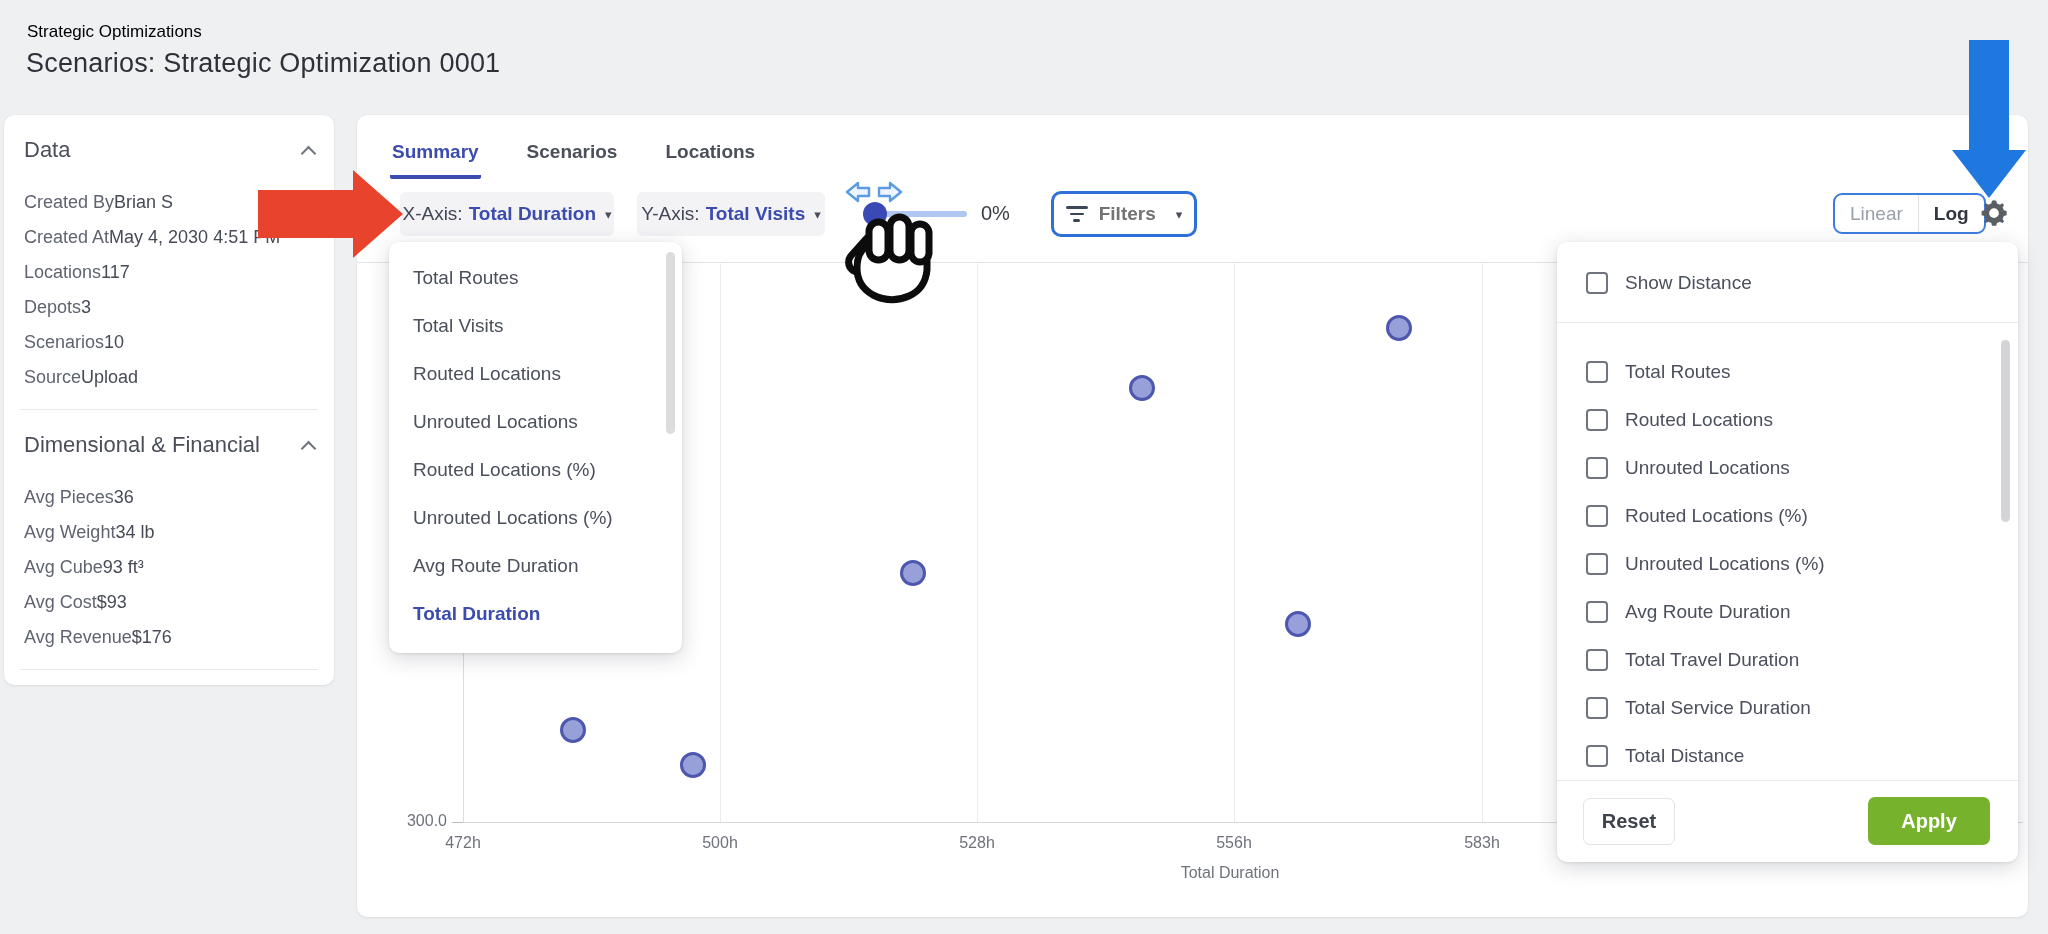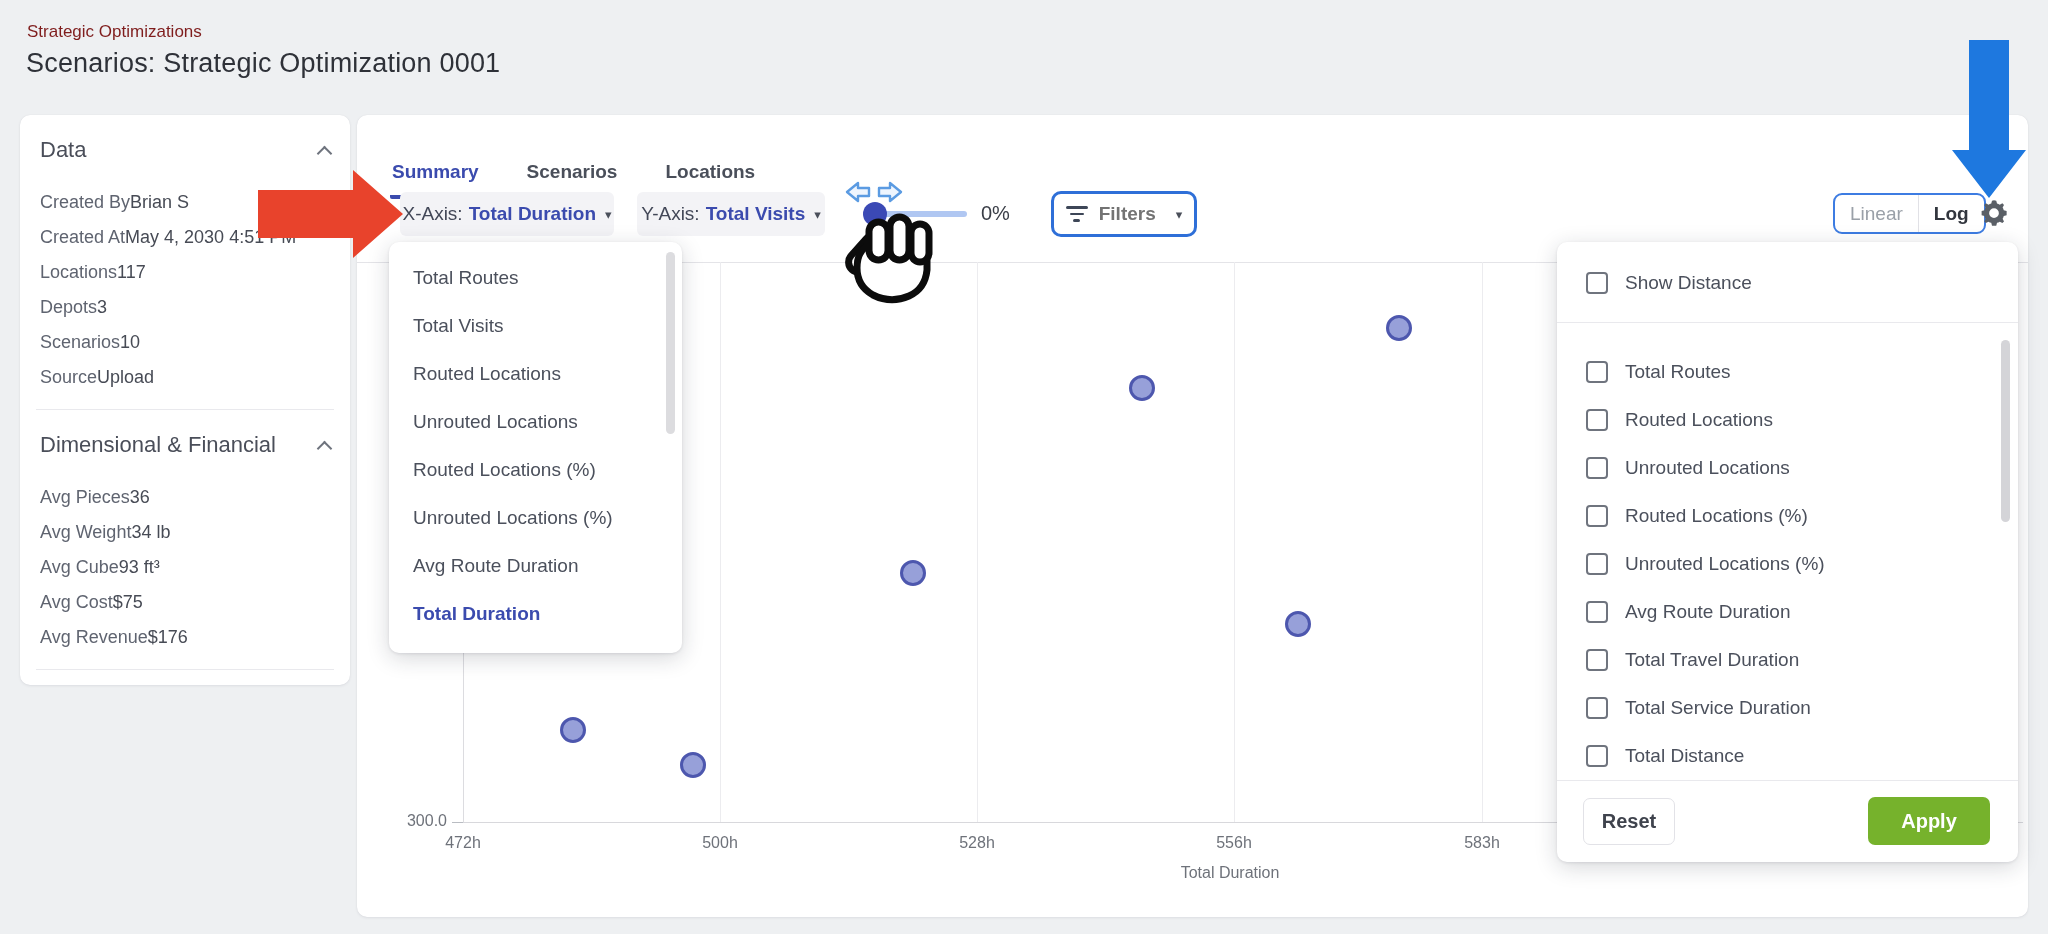--- a/index.html
+++ b/index.html
@@ -7,29 +7,29 @@
   body {
     font-family: "Liberation Sans", sans-serif;
     background: #eef0f2;
     position: relative;
     overflow: hidden;
     color: #3c4049;
   }
   .abs { position: absolute; }
 
   
-  .breadcrumb { left: 27px; top: 22px; font-size: 17px; color: #7f1d1d; }
+  .breadcrumb { left: 27px; top: 22px; font-size: 17px; color: #000000; }
   .page-title { left: 26px; top: 48px; font-size: 27px; color: #2e3138; letter-spacing: .2px; }
 
   
   .card {
     position: absolute; background: #fff; border-radius: 10px;
     box-shadow: 0 1px 3px rgba(40,44,60,.08), 0 0 1px rgba(40,44,60,.1);
   }
-  #sidebar-card { left: 20px; top: 115px; width: 330px; height: 570px; }
+  #sidebar-card { left: 4px; top: 115px; width: 330px; height: 570px; }
   #chart-card   { left: 357px; top: 115px; width: 1671px; height: 802px; }
 
   
   .sec { position: relative; padding: 0 16px; }
   .sec-head {
     display: flex; justify-content: space-between; align-items: center;
     padding: 22px 4px 10px 4px; font-size: 22px; color: #4a4e59;
   }
   .chevron-up {
     width: 11px; height: 11px; border-top: 2px solid #6f747e; border-right: 2px solid #6f747e;
@@ -40,21 +40,20 @@
   .kv-label { font-size: 18px; color: #5f6470; white-space: nowrap; }
   .kv-value { font-size: 18px; color: #474b55; white-space: nowrap; }
   .sec-divider { height: 1px; background: #e9e9ed; margin-top: 14px; }
 
   
   #tabs { position: absolute; left: 33px; top: 20px; display: flex; }
   .tab {
     font-size: 19px; font-weight: 700; color: #4a4f5a; margin-right: 44px;
     padding: 6px 2px 12px 2px; border-bottom: 4px solid transparent; border-radius: 2px;
     cursor: pointer;
-    margin-top: 20px;
   }
   .tab.active { color: #3b4bae; border-bottom-color: #3b4bae; }
 
   
   #toolbar { position: absolute; left: 0; top: 76px; width: 100%; height: 46px; }
   .axis-pill {
     position: absolute; height: 44px; top: 1px; background: #f3f3f6; border-radius: 6px;
     display: flex; align-items: center; justify-content: center; cursor: pointer;
     font-size: 19px; color: #424757;
   }
@@ -202,21 +201,21 @@
         <div class="kv-row">
           <span class="kv-label">Avg Weight</span>
           <span class="kv-value">34 lb</span>
         </div>
         <div class="kv-row">
           <span class="kv-label">Avg Cube</span>
           <span class="kv-value">93 ft³</span>
         </div>
         <div class="kv-row">
           <span class="kv-label">Avg Cost</span>
-          <span class="kv-value">$75</span>
+          <span class="kv-value">$93</span>
         </div>
         <div class="kv-row">
           <span class="kv-label">Avg Revenue</span>
           <span class="kv-value">$176</span>
         </div>
       </div>
     <div class="sec-divider"></div>
   </div>
 </div>
 

